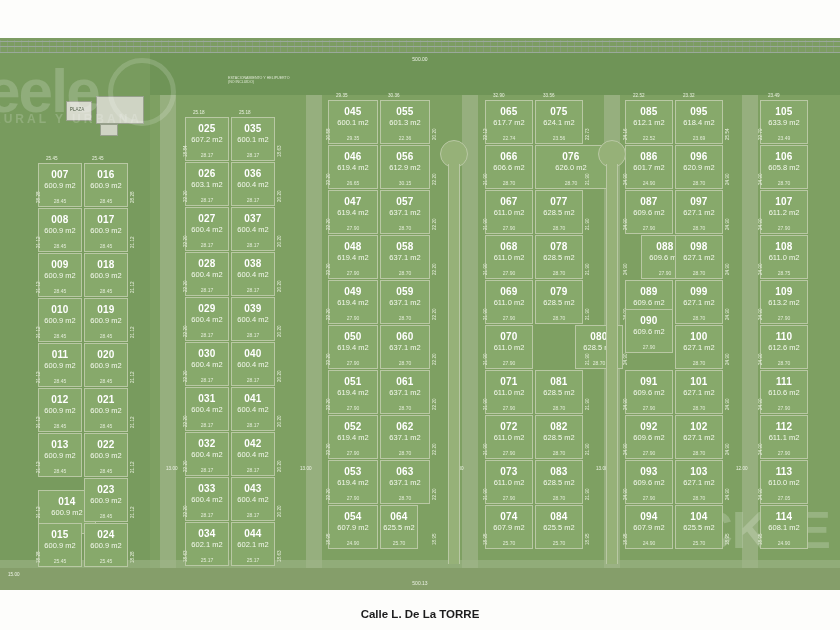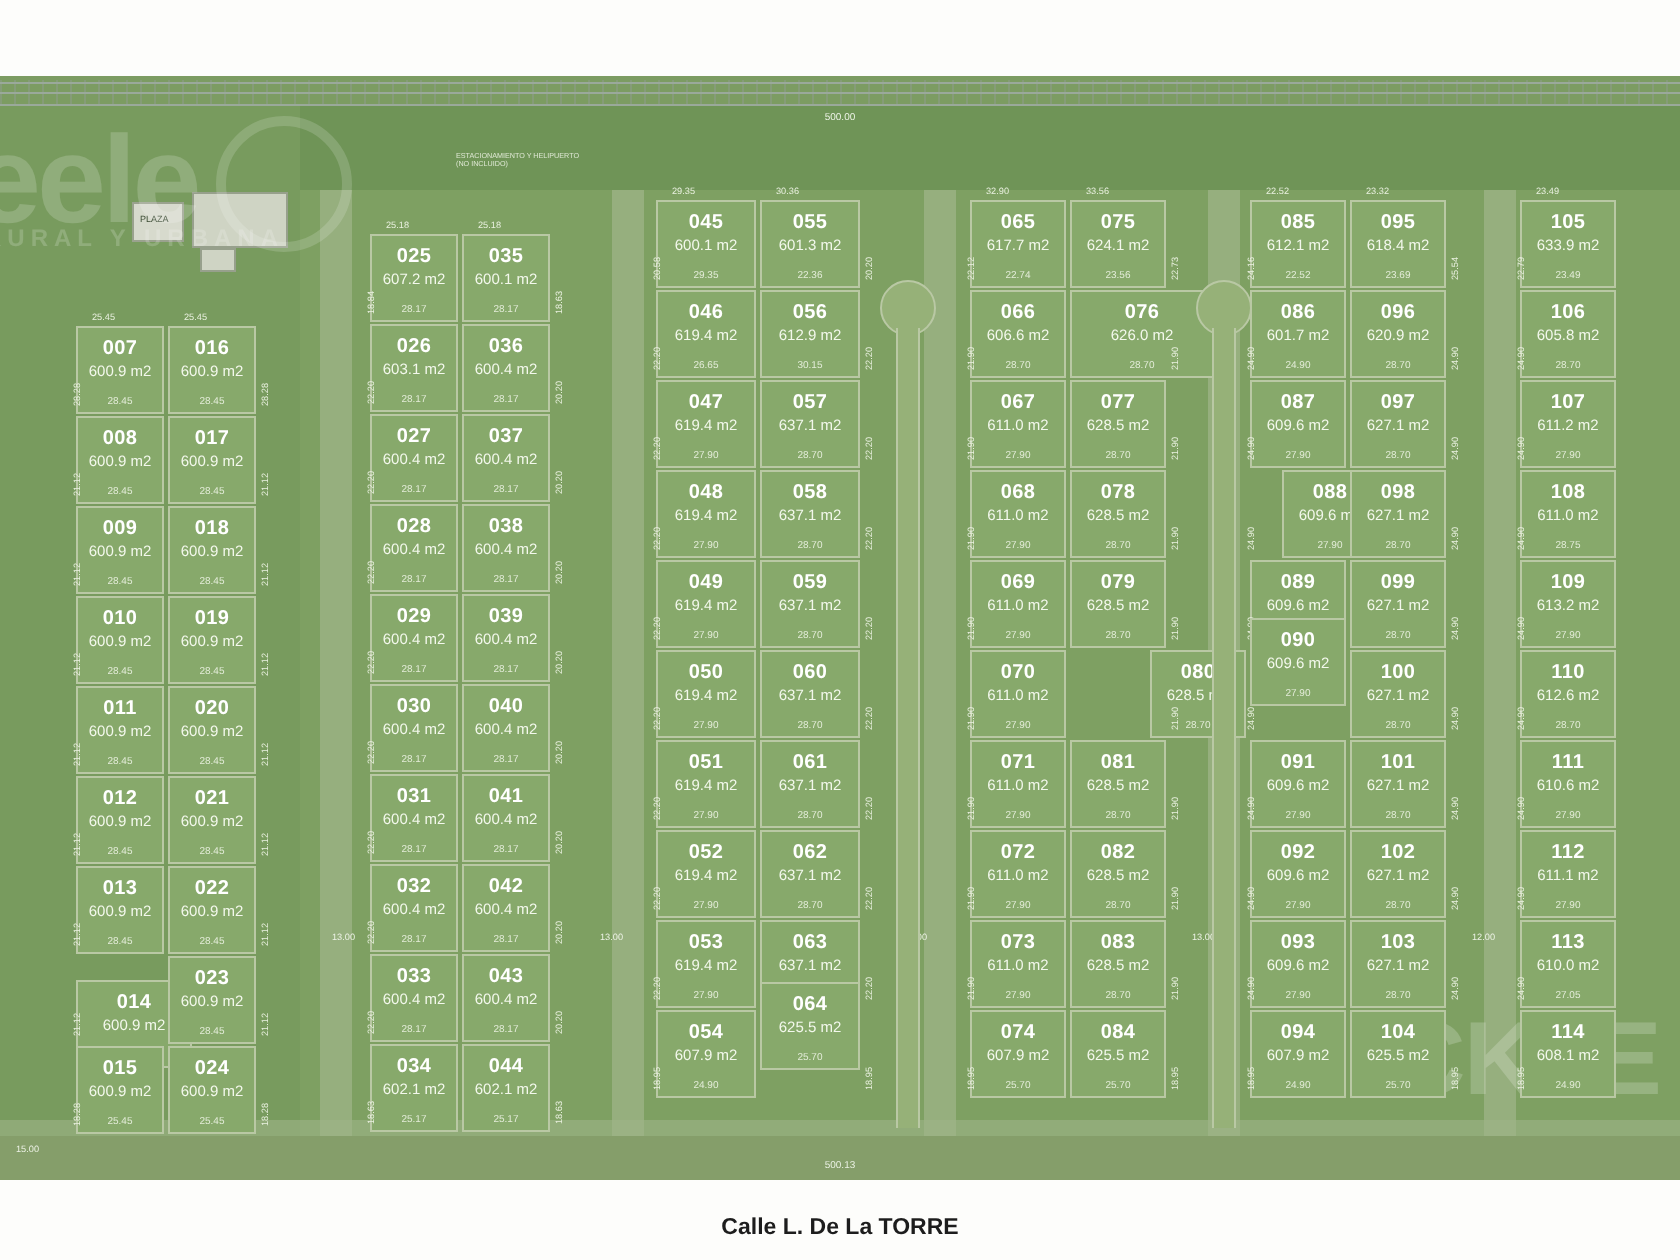--- a/index.html
+++ b/index.html
@@ -460,21 +460,21 @@
           <div class="area">637.1 m2</div>
           <div class="front">28.70</div>
         </div>
         <div class="sidedim" style="left: -2px; top: 400px;">22.20</div>
         <div class="sidedim" style="left: 104px; top: 400px;">22.20</div>
         <div class="lot" style="left: 0px; top: 405px; width: 50px; height: 44px;">
           <div class="num">054</div>
           <div class="area">607.9 m2</div>
           <div class="front">24.90</div>
         </div>
-        <div class="lot" style="left: 52px; top: 391px; width: 50px; height: 44px;">
+        <div class="lot" style="left: 52px; top: 405px; width: 38px; height: 44px;">
           <div class="num">064</div>
           <div class="area">625.5 m2</div>
           <div class="front">25.70</div>
         </div>
         <div class="sidedim" style="left: -2px; top: 445px;">18.95</div>
         <div class="sidedim" style="left: 104px; top: 445px;">18.95</div>
       </div>
       <div class="block" style="left: 485px; top: 100px;">
         <div class="topdim" style="left: 8px; top: -7px;">32.90</div>
         <div class="topdim" style="left: 58px; top: -7px;">33.56</div>

